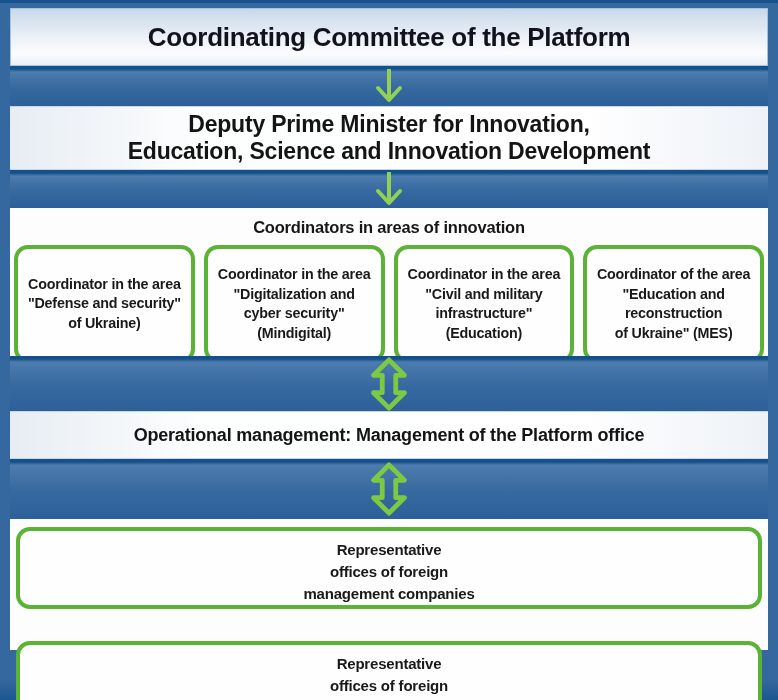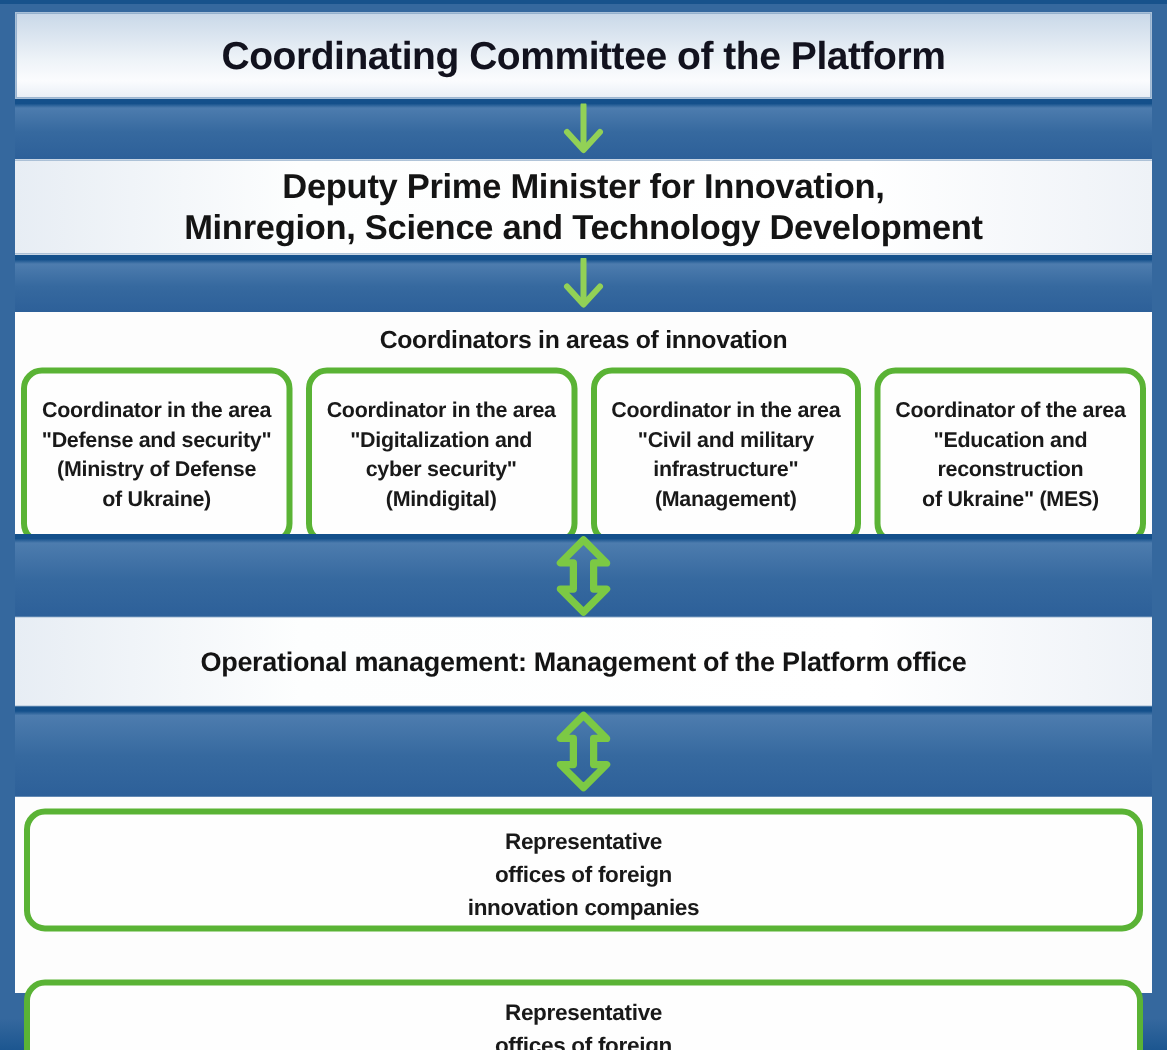--- a/index.html
+++ b/index.html
@@ -36,21 +36,21 @@
   .arrow-svg{display:block;}
   
   .bar{
     box-sizing:border-box;
     background:linear-gradient(90deg,#e7edf4 0%,#fdfefe 25%,#ffffff 75%,#eef2f7 100%);
     border-top:1px solid #c7d5e4;border-bottom:1px solid #c7d5e4;
     display:flex;flex-direction:column;align-items:center;justify-content:center;
   }
   .bar-deputy{height:64px;}
   .bar-deputy .l{font-size:23px;font-weight:bold;color:#141414;line-height:27px;letter-spacing:-0.2px;}
-  .bar-operational{height:60px;}
+  .bar-operational{height:48px;}
   .bar-operational .l{font-size:18px;font-weight:bold;color:#141414;letter-spacing:-0.2px;}
   
   .panel{background:#fdfdfd;box-sizing:border-box;}
   .panel-coordinators{height:148px;padding:6px 4px 0 4px;}
   .panel-heading{
     text-align:center;font-size:16.5px;font-weight:bold;color:#161616;
     margin:4px 0 8px 0;letter-spacing:-0.2px;
   }
   .coord-row{display:flex;gap:9px;align-items:center;}
   .gbox{
@@ -81,50 +81,49 @@
 
   <div class="band band-1">
     <svg class="arrow-svg" width="30" height="34" viewBox="0 0 30 34">
       <path d="M15 1 V29" stroke="#92d156" stroke-width="4" fill="none" stroke-linecap="round"></path>
       <path d="M4 19 L15 31 L26 19" stroke="#92d156" stroke-width="4" fill="none" stroke-linecap="round" stroke-linejoin="round"></path>
     </svg>
   </div>
 
   <div class="bar bar-deputy">
     <span class="l">Deputy Prime Minister for Innovation,</span>
-    <span class="l">Minregion, Science and Technology Development</span>
+    <span class="l">Education, Science and Innovation Development</span>
   </div>
 
   <div class="band band-2">
     <svg class="arrow-svg" width="30" height="34" viewBox="0 0 30 34">
       <path d="M15 1 V29" stroke="#92d156" stroke-width="4" fill="none" stroke-linecap="round"></path>
       <path d="M4 19 L15 31 L26 19" stroke="#92d156" stroke-width="4" fill="none" stroke-linecap="round" stroke-linejoin="round"></path>
     </svg>
   </div>
 
   <div class="panel panel-coordinators">
     <div class="panel-heading">Coordinators in areas of innovation</div>
     <div class="coord-row">
       <div class="gbox">
         <span class="l">Coordinator in the area</span>
         <span class="l">"Defense and security"</span>
-        <span class="l">(Ministry of Defense</span>
         <span class="l">of Ukraine)</span>
       </div>
       <div class="gbox">
         <span class="l">Coordinator in the area</span>
         <span class="l">"Digitalization and</span>
         <span class="l">cyber security"</span>
         <span class="l">(Mindigital)</span>
       </div>
       <div class="gbox">
         <span class="l">Coordinator in the area</span>
         <span class="l">"Civil and military</span>
         <span class="l">infrastructure"</span>
-        <span class="l">(Management)</span>
+        <span class="l">(Education)</span>
       </div>
       <div class="gbox">
         <span class="l">Coordinator of the area</span>
         <span class="l">"Education and</span>
         <span class="l">reconstruction</span>
         <span class="l">of Ukraine" (MES)</span>
       </div>
     </div>
   </div>
 
@@ -142,21 +141,21 @@
     <svg class="arrow-svg" width="40" height="54" viewBox="0 0 40 56">
       <path d="M20 3 L4 19 H13 V37 H4 L20 53 L36 37 H27 V19 H36 Z" fill="none" stroke="#7cc944" stroke-width="5" stroke-linejoin="round"></path>
     </svg>
   </div>
 
   <div class="panel panel-bottom">
     <div class="bottom-row">
       <div class="gbox-bottom">
         <span class="l">Representative</span>
         <span class="l">offices of foreign</span>
-        <span class="l">innovation companies</span>
+        <span class="l">management companies</span>
       </div>
       <div class="gbox-bottom">
         <span class="l">Representative</span>
         <span class="l">offices of foreign</span>
         <span class="l">and joint offices</span>
       </div>
     </div>
   </div>
 
 </div>

